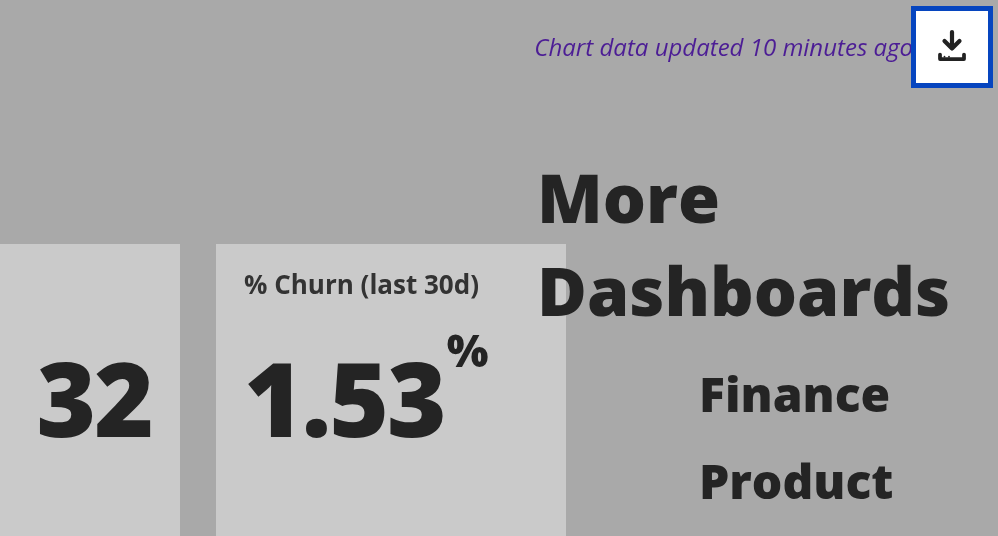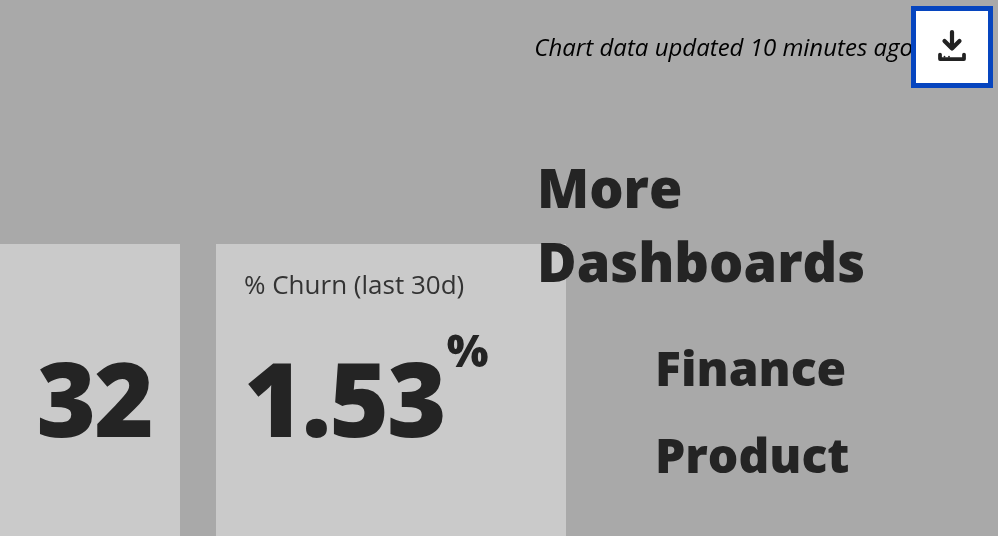--- a/index.html
+++ b/index.html
@@ -14,21 +14,21 @@
       height: 536px;
       overflow: hidden;
       position: relative;
     }
     .update-text {
       position: absolute;
       top: 30px;
       right: 85px;
       font-size: 24px;
       font-style: italic;
-      color: #000000;
+      color: #4c1d95;
     }
     .download-btn {
       position: absolute;
       top: 6px;
       right: 5px;
       width: 82px;
       height: 82px;
       background: #fff;
       border: 5px solid #0645bf;
       display: flex;
@@ -54,21 +54,21 @@
     }
     .card-2 {
       left: 216px;
       top: 244px;
       width: 350px;
       height: 300px;
     }
     .card-label {
       font-size: 26px;
       color: #333;
-      font-weight: 400;
+      font-weight: 700;
       margin-bottom: 45px;
     }
     .card-value {
       font-size: 102px;
       font-weight: 800;
       color: #242424;
       line-height: 1;
       letter-spacing: -2px;
     }
     .card-1 .card-value {
@@ -83,35 +83,36 @@
       position: relative;
       top: -35px;
       margin-left: 2px;
     }
     .more-dashboards {
       position: absolute;
       left: 537px;
       top: 150px;
     }
     .more-dashboards-title {
-      font-size: 54px;
+      font-size: 68px;
       font-weight: 800;
       color: #242424;
-      margin-bottom: 26px;
+      margin-bottom: 14px;
     }
     .dashboard-list {
       list-style: none;
       padding-left: 118px;
     }
     .dashboard-list li {
       font-size: 48px;
       font-weight: 800;
       color: #242424;
       line-height: 1.82;
       cursor: pointer;
+      margin-left: 44px;
     }
   </style>
 </head>
 <body>
 
 <div class="update-text">Chart data updated 10 minutes ago</div>
 
 <div class="download-btn">
   <svg viewBox="0 0 24 24">
     <path d="M12 2 L12 13 M12 13 L7 8 M12 13 L17 8" stroke="#222" stroke-width="2.8" fill="none" stroke-linecap="round" stroke-linejoin="round"></path>

